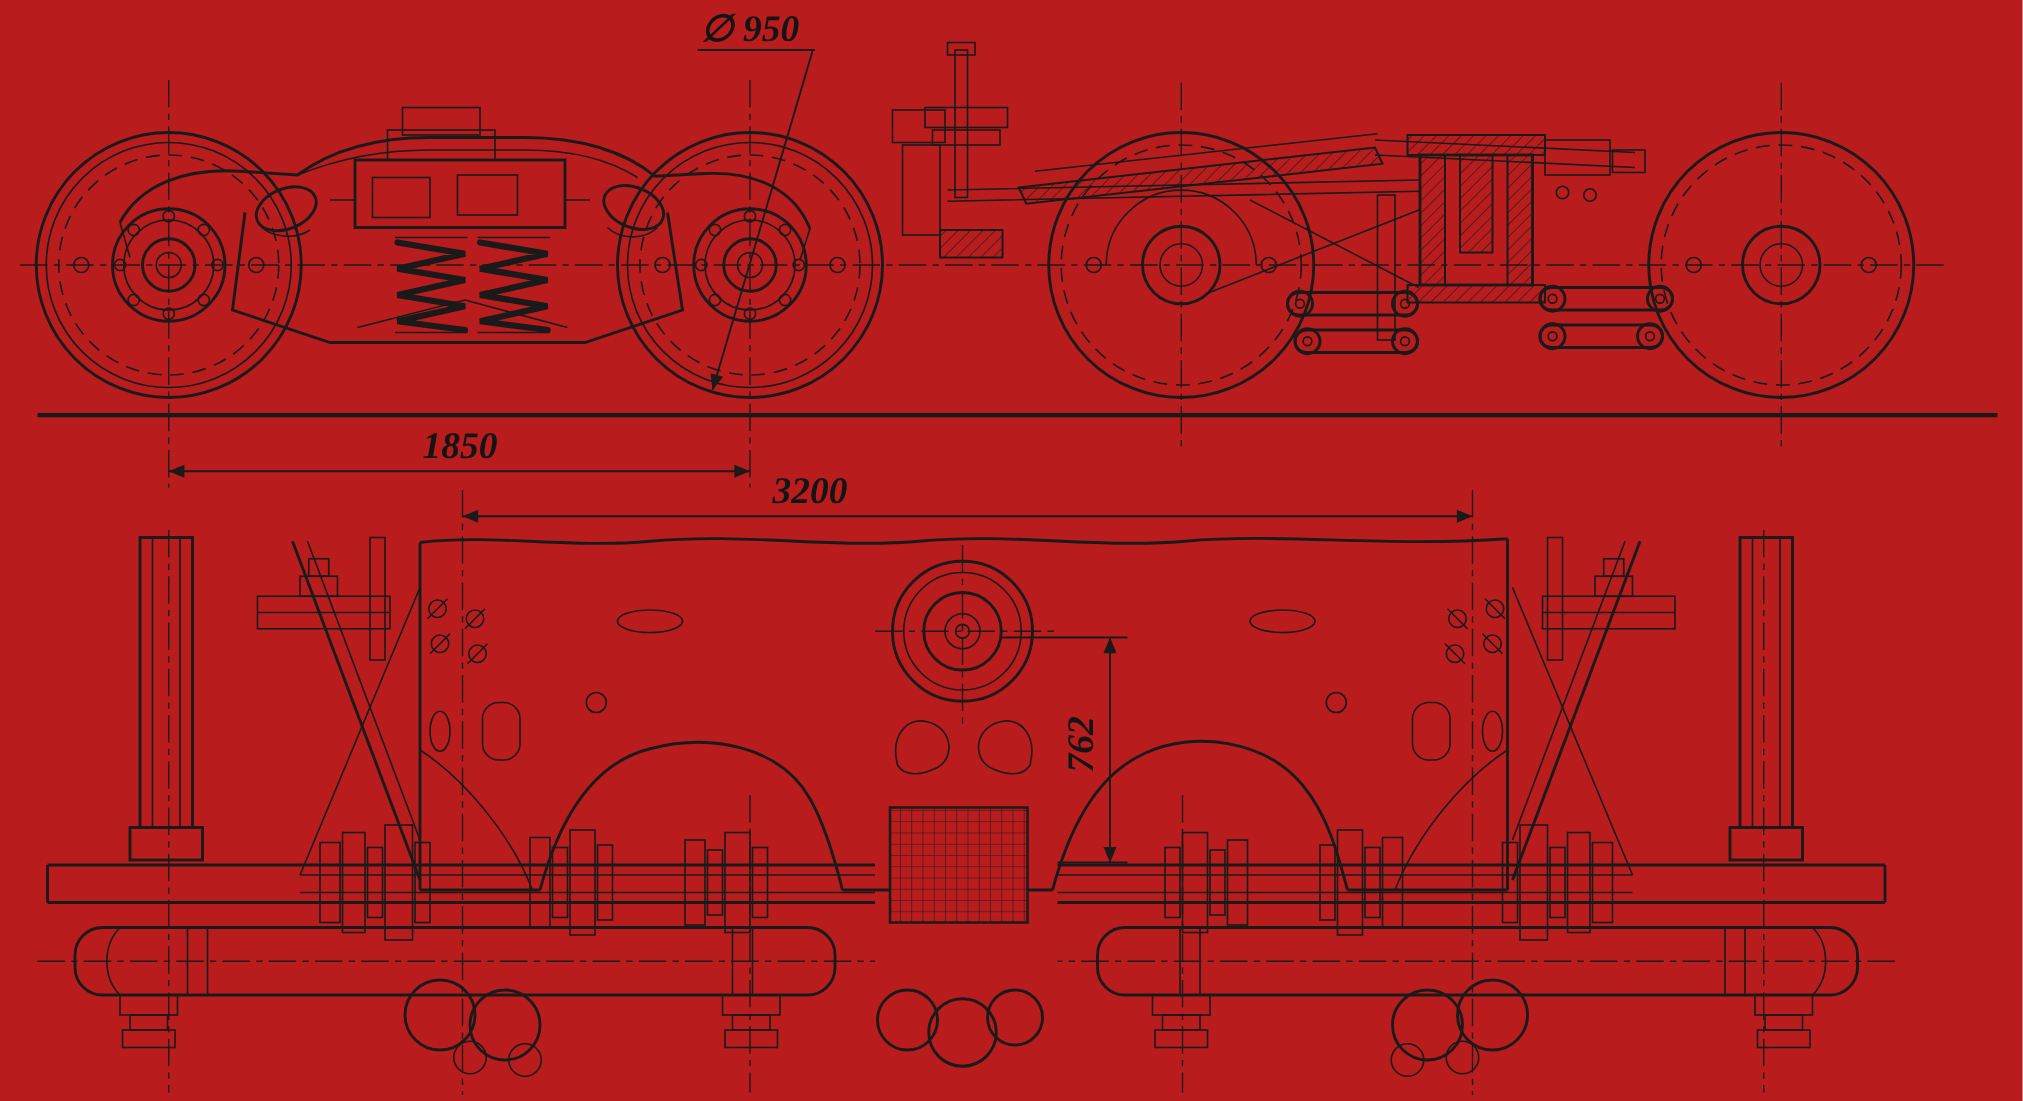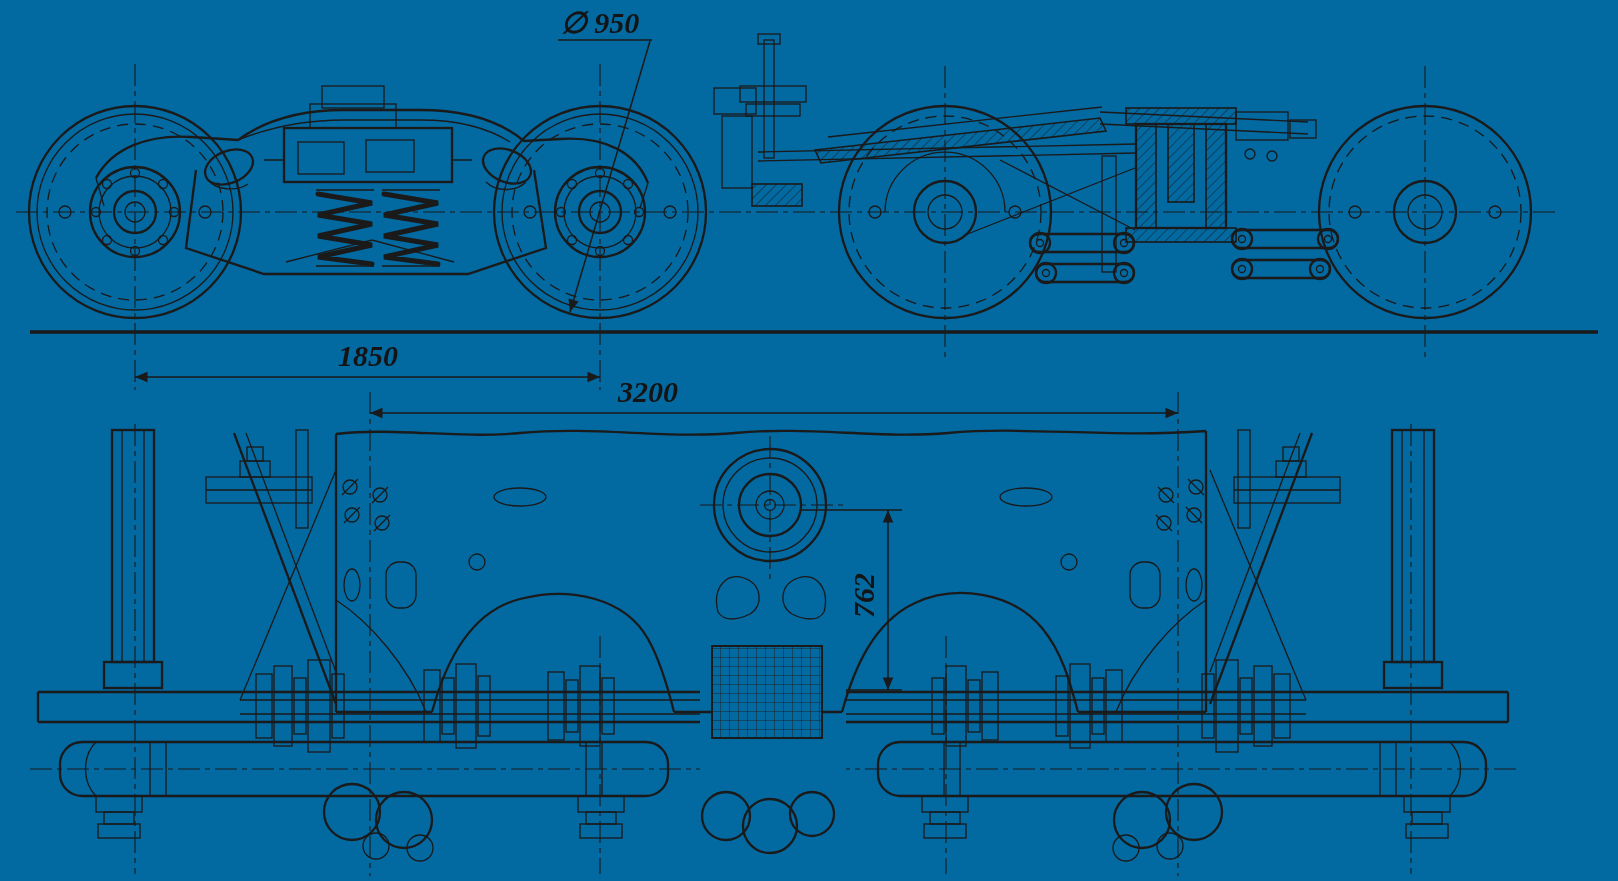--- a/index.html
+++ b/index.html
@@ -1,16 +1,16 @@
 <!DOCTYPE html>
 <html><head>
 <meta charset="utf-8">
 <style>
   html,body{margin:0;padding:0;background:#d9d9d9;}
-  .sheet{width:1618px;height:881px;background:#0369a1;position:relative;overflow:hidden;}
+  .sheet{width:1618px;height:881px;background:#b91c1c;position:relative;overflow:hidden;}
   svg{display:block;}
   .s1{stroke:#1a1a1a;stroke-width:1.3;fill:none;}
   .s2{stroke:#1a1a1a;stroke-width:2.3;fill:none;}
   .s3{stroke:#1a1a1a;stroke-width:3.4;fill:none;}
   .thk{stroke-width:5;stroke-linecap:round;}
   .dash{stroke-dasharray:11 7;}
   .cl{stroke:#1a1a1a;stroke-width:1.1;fill:none;stroke-dasharray:22 5 5 5;}
   .dim{stroke:#1a1a1a;stroke-width:1.5;fill:none;}
   .hatchfill{fill:url(#hatch);stroke:#1a1a1a;stroke-width:1.6;}
   .gridfill{fill:url(#grid);stroke:#1a1a1a;stroke-width:2;}

